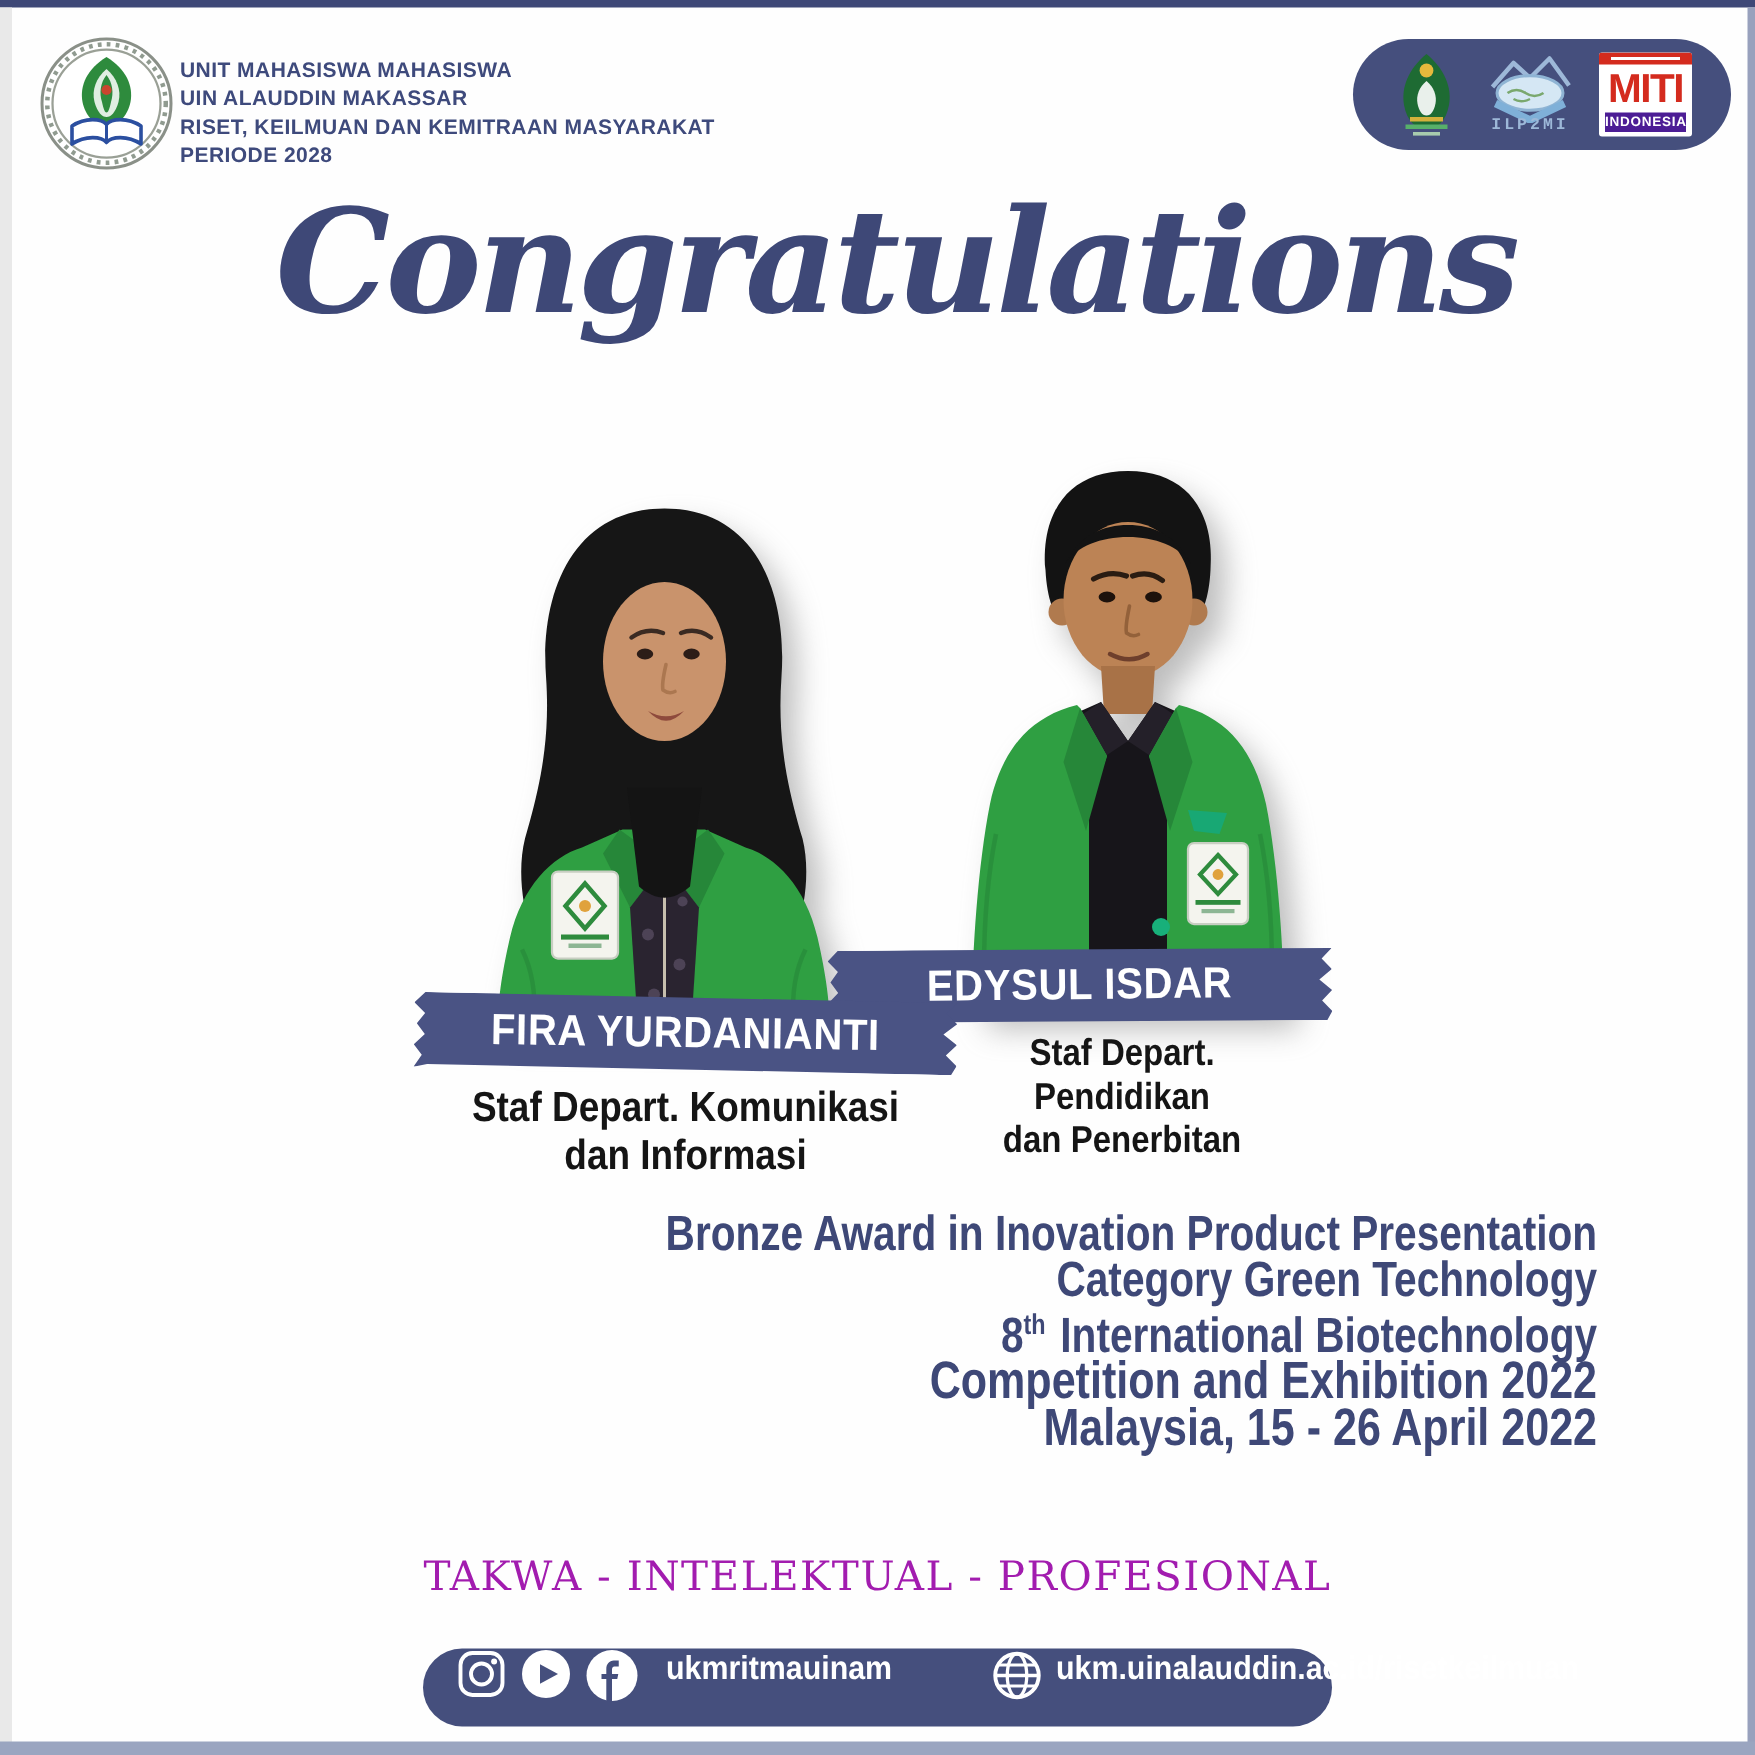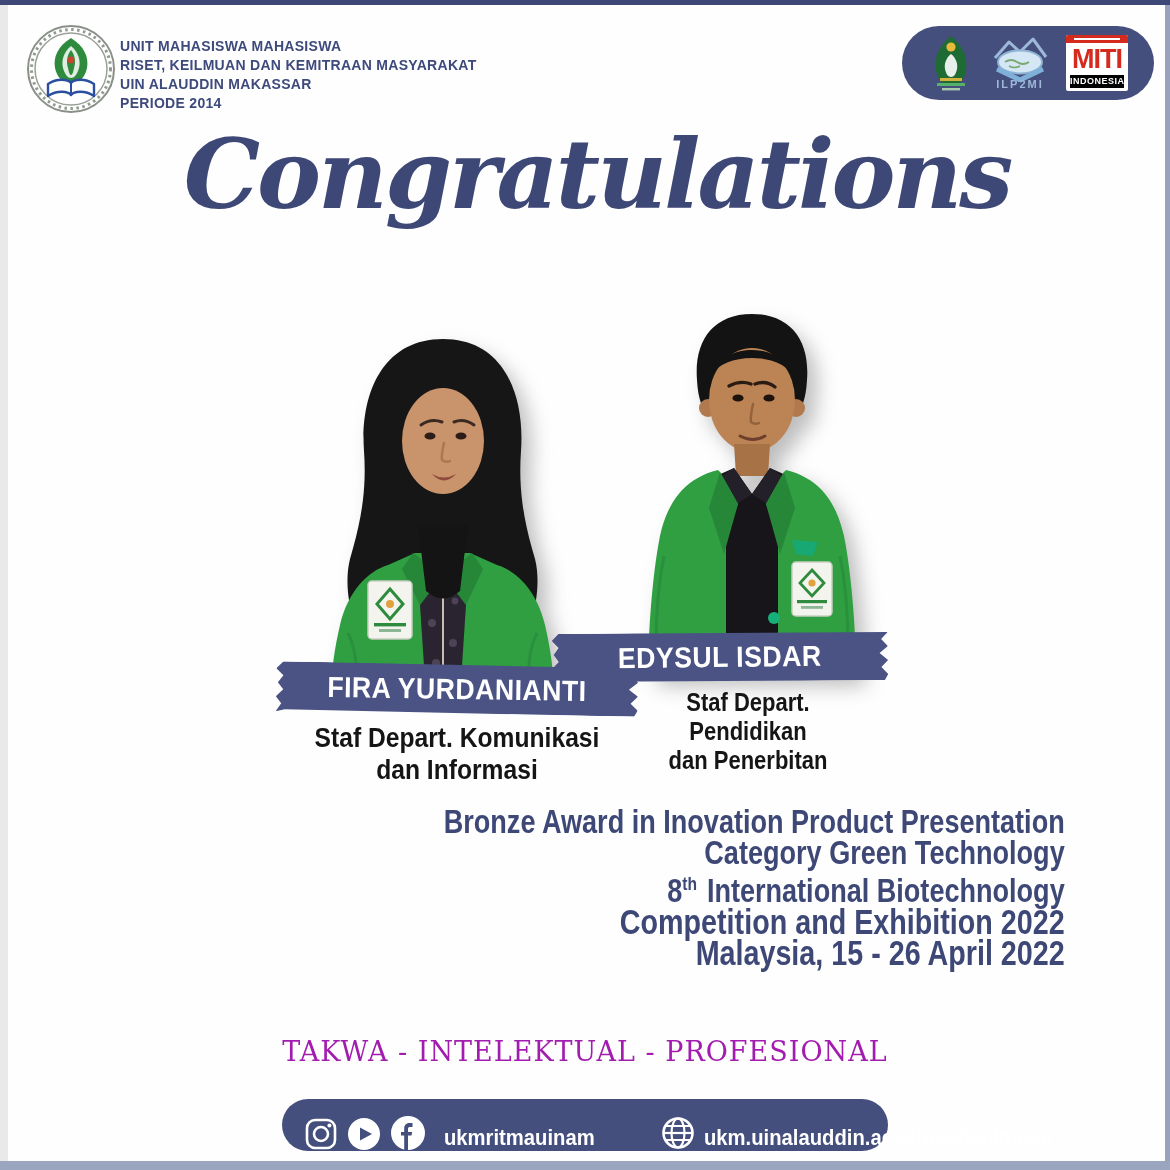--- a/index.html
+++ b/index.html
@@ -18,28 +18,28 @@
   .org-logo { position:absolute; left:26px; top:24px; width:90px; height:90px; }
   .org-text { position:absolute; left:120px; top:37px; color:#3e4a7c; font-weight:bold;
               font-size:14px; line-height:19px; letter-spacing:.3px; }
 
   
   .partner-pill { position:absolute; right:16px; top:26px; width:252px; height:74px;
                   background:#454f7d; border-radius:38px; display:flex; align-items:center;
                   justify-content:center; gap:15px; }
   .uin-emblem { width:46px; height:58px; }
   .ilp2mi { display:flex; flex-direction:column; align-items:center; }
-  .ilp2mi-label { color:#9db8d8; font-weight:bold; font-size:11px; letter-spacing:2px; margin-top:-4px; }
+  .ilp2mi-label { color:#9db8d8; font-weight:bold; font-size:11px; letter-spacing:2px; margin-top:-4px;font-family:Liberation Mono, monospace; }
   .miti { width:62px; height:56px; background:#ffffff; border-radius:2px; display:flex;
           flex-direction:column; align-items:center; overflow:hidden; }
   .miti-topbar { width:100%; height:8px; background:#d42b1e; display:flex; align-items:center; justify-content:center; }
   .miti-topbar span { display:block; width:46px; height:2px; background:#ffffff; }
   .miti-title { color:#d42b1e; font-weight:bold; font-size:27px; line-height:32px; letter-spacing:-1px;
                 font-family:"Liberation Sans", sans-serif; }
-  .miti-subbar { width:54px; height:13px; background:#000000; color:#ffffff; font-weight:bold;
+  .miti-subbar { width:54px; height:13px; background:#4c1d95; color:#ffffff; font-weight:bold;
                  font-size:9px; line-height:13px; text-align:center; letter-spacing:.5px; }
 
   
   .headline { position:absolute; left:12px; top:118px; width:100%; text-align:center;
               font-family:"DejaVu Serif", serif; font-style:italic; font-weight:bold;
               font-size:96px; color:#3e4877; letter-spacing:-3px; }
 
   
   .photo { position:absolute; filter:drop-shadow(10px 12px 10px rgba(110,110,110,.45)); }
   .photo-fira   { left:295px; top:333px; width:295px; height:348px; }
@@ -66,21 +66,21 @@
   .award .rest { margin-left:12px; }
   .award .big { font-size:35px; }
 
   
   .motto { position:absolute; left:0; top:1036px; width:100%; text-align:center;
            font-family:"DejaVu Serif", serif; font-size:27px; color:#a21caf; letter-spacing:1px; }
 
   
   .footer-pill { position:absolute; left:50%; top:1099px; transform:translateX(-50%);
                  width:606px; height:52px; background:#454f7d; border-radius:26px;
-                 display:flex; align-items:flex-end; padding:0 22px; }
+                 display:flex; align-items:flex-start; padding:0 22px; }
   .footer-pill svg { flex:none; }
   .soc-gap { margin-left:9px; }
   .footer-divider { width:2px; height:30px; background:#ffffff; margin:0 8px 0 10px; }
   .footer-text { color:#ffffff; font-weight:bold; font-size:22px; letter-spacing:0; transform:scaleX(.92);
                  transform-origin:left center; white-space:nowrap; }
   .globe-wrap { margin-left:52px; }
   .site-text { margin-left:8px; }
 </style>
 </head>
 <body>
@@ -99,23 +99,23 @@
     <path d="M45 14 C32 22 27 33 29 44 C31 54 38 60 45 60 C52 60 59 54 61 44 C63 33 58 22 45 14 Z" fill="#2e8b3d"></path>
     <path d="M45 22 C38 28 35 36 37 44 C39 51 42 54 45 54 C48 54 51 51 53 44 C55 36 52 28 45 22 Z" fill="#ffffff" opacity=".85"></path>
     <path d="M45 26 C41 31 40 38 42 44 C43 49 44 51 45 51 C46 51 47 49 48 44 C50 38 49 31 45 26 Z" fill="#2e8b3d"></path>
     <circle cx="45" cy="36" r="3.4" fill="#c9452e"></circle>
     <path d="M22 60 C31 54 42 55 45 59 C48 55 59 54 68 60 L68 72 C59 66 48 67 45 71 C42 67 31 66 22 72 Z" fill="#ffffff" stroke="#2b4fa0" stroke-width="2.4" stroke-linejoin="round"></path>
     <line x1="45" y1="59" x2="45" y2="71" stroke="#2b4fa0" stroke-width="2"></line>
   </svg>
 
   <div class="org-text">
     <div>UNIT MAHASISWA MAHASISWA</div>
+    <div>UIN ALAUDDIN MAKASSAR</div>
     <div>RISET, KEILMUAN DAN KEMITRAAN MASYARAKAT</div>
-    <div>UIN ALAUDDIN MAKASSAR</div>
-    <div>PERIODE 2014</div>
+    <div>PERIODE 2028</div>
   </div>
 
   <div class="partner-pill">
     <svg class="uin-emblem" viewBox="0 0 46 58">
       <path d="M23 2 C11 12 6 24 8 36 C10 47 16 52 23 52 C30 52 36 47 38 36 C40 24 35 12 23 2 Z" fill="#1e6b33"></path>
       <path d="M23 20 C18 24 16 30 17 35 C18 40 20 43 23 43 C26 43 28 40 29 35 C30 30 28 24 23 20 Z" fill="#ffffff" opacity=".9"></path>
       <circle cx="23" cy="13" r="4.6" fill="#e7b93c"></circle>
       <rect x="12" y="44" width="22" height="3" fill="#e7b93c" opacity=".9"></rect>
       <rect x="9" y="49" width="28" height="3" fill="#57b06a"></rect>
       <rect x="14" y="54" width="18" height="2.4" fill="#a8cbae"></rect>

